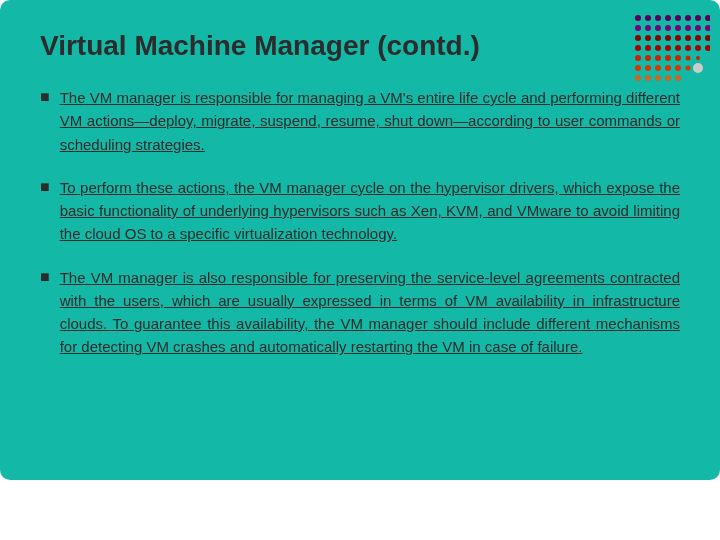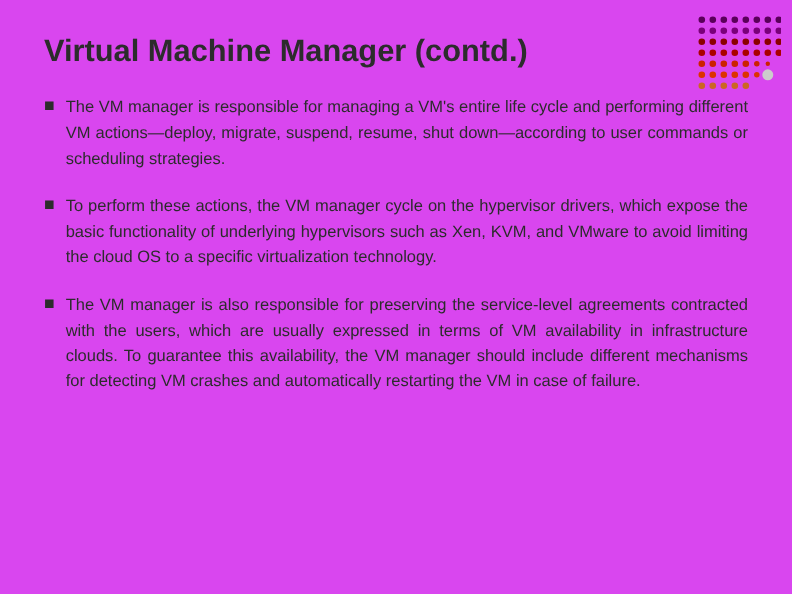--- a/index.html
+++ b/index.html
@@ -12,24 +12,25 @@
       width: 720px;
       height: 540px;
       background: #ffffff;
       font-family: Arial, sans-serif;
       overflow: hidden;
       position: relative;
     }
 
     .slide-container {
       width: 720px;
-      height: 540px;
-      background: #d946ef;
+      height: 480px;
+      background: #14b8a6;
       padding: 30px 40px 30px 40px;
       position: relative;
+      border-radius: 10px;
     }
 
     .title {
       font-size: 28px;
       font-weight: bold;
       color: #2c2c2c;
       margin-bottom: 24px;
       font-family: Arial, sans-serif;
     }
 
@@ -46,20 +47,21 @@
       margin-top: 2px;
       flex-shrink: 0;
     }
 
     .bullet-text {
       font-size: 15px;
       color: #2c2c2c;
       line-height: 1.55;
       text-align: justify;
       font-family: Arial, sans-serif;
+      text-decoration: underline;
     }
 
     
     .dot-grid {
       position: absolute;
       top: 10px;
       right: 10px;
       width: 80px;
       height: 80px;
     }

